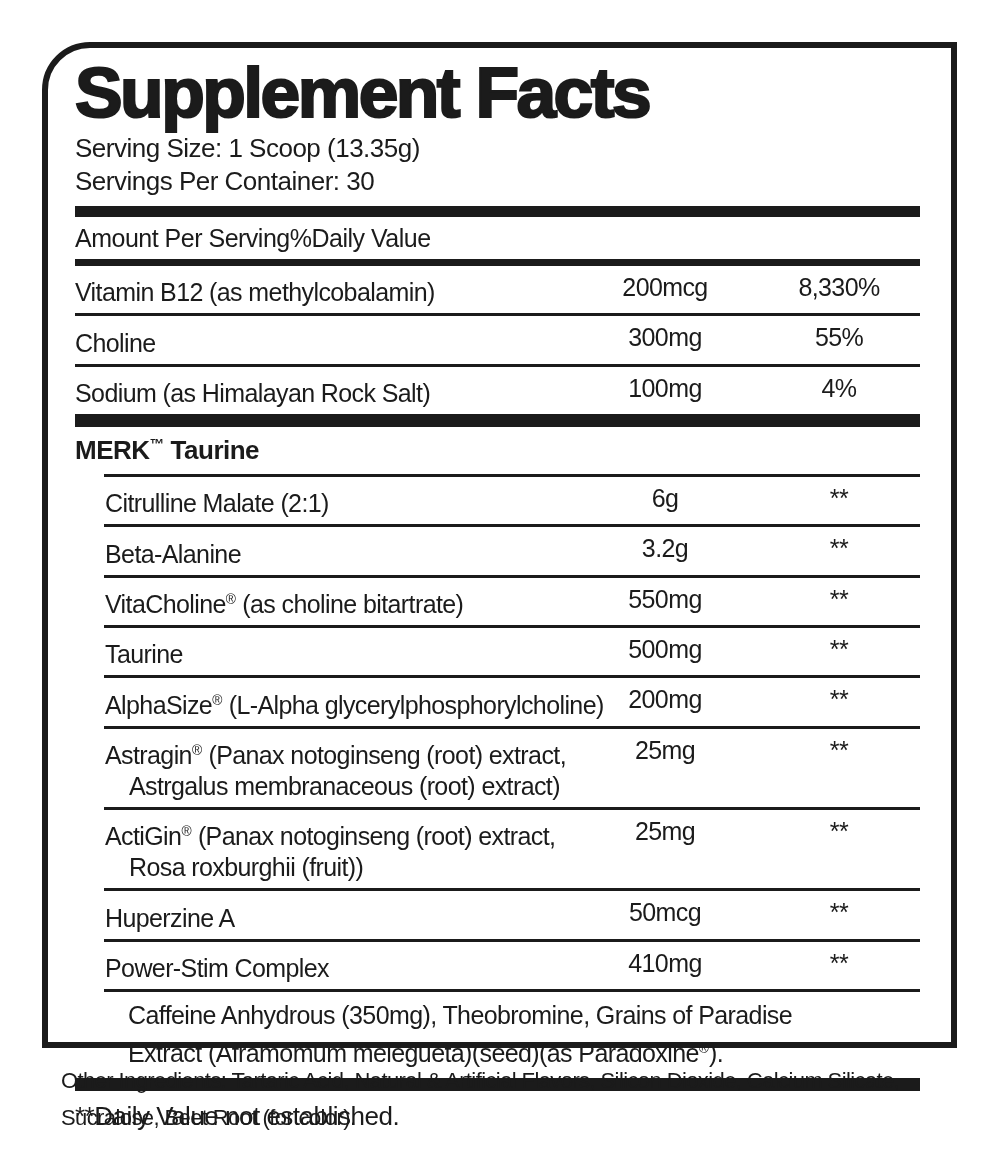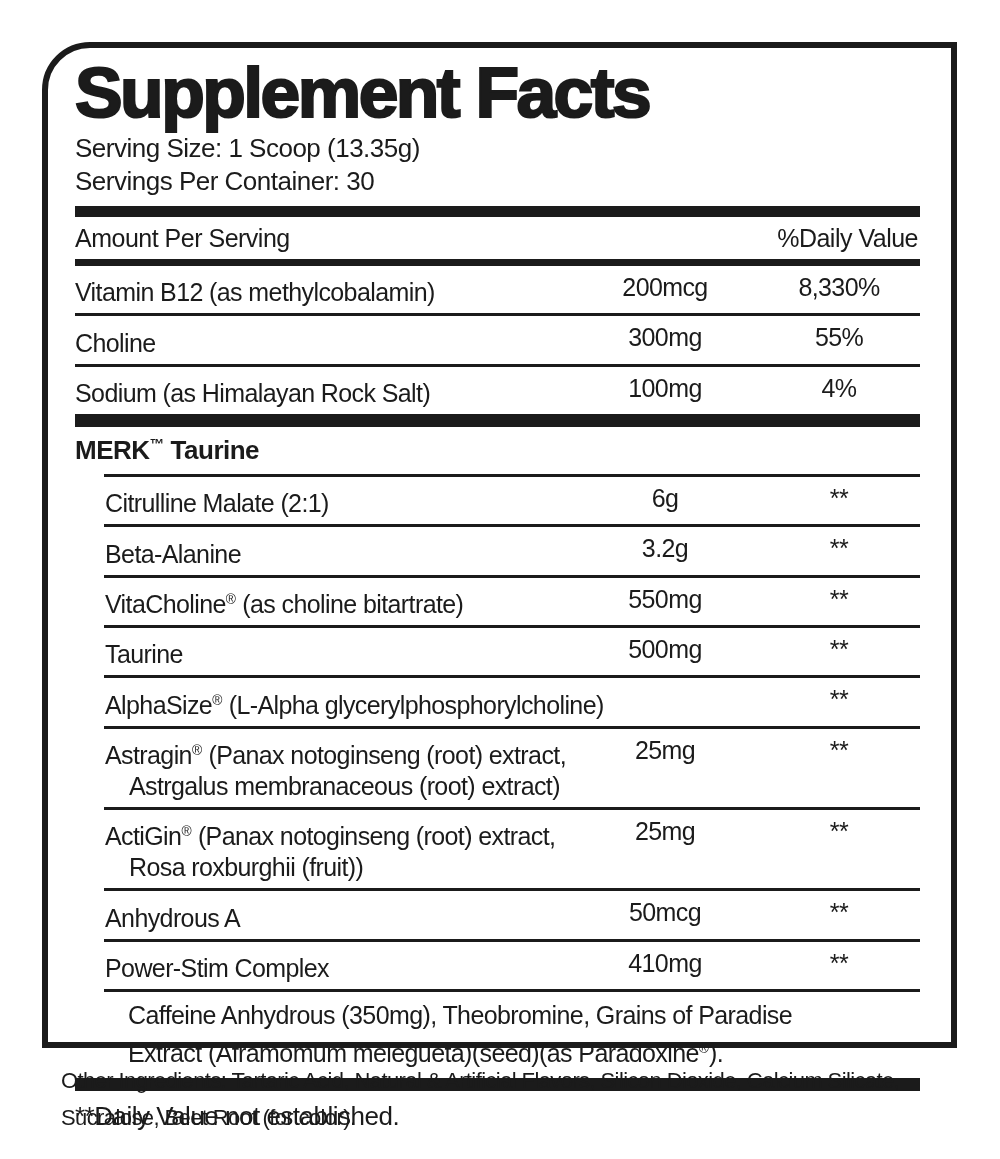--- a/index.html
+++ b/index.html
@@ -47,21 +47,20 @@
     font-size: 26px;
     line-height: 33px;
     letter-spacing: -0.5px;
   }
   .bar { background: #1b1b1b; }
   .bar-md { height: 11px; margin-top: 8px; }
   .bar-sm { height: 7px; }
   .bar-lg { height: 13px; }
   .hdr-row {
     display: flex;
-    justify-content: space-between;
     align-items: baseline;
     padding: 7px 0 6px 0;
     font-size: 25px;
     letter-spacing: -0.5px;
   }
   .hdr-row .dv-h { padding-right: 2px; }
   .row {
     display: flex;
     align-items: flex-start;
     padding: 6px 0 5px 0;
@@ -189,37 +188,38 @@
   </div>
         <div class="sep ind"></div>
         <div class="row indent">
     <span class="name"><span class="l1"><span>Taurine</span><span class="sup"></span><span></span></span></span>
     <span class="amt">500mg</span>
     <span class="dv">**</span>
   </div>
         <div class="sep ind"></div>
         <div class="row indent">
     <span class="name"><span class="l1"><span>AlphaSize</span><span class="sup">®</span><span> (L-Alpha glycerylphosphorylcholine)</span></span></span>
+    <span class="amt">200mg</span>
     <span class="dv">**</span>
   </div>
         <div class="sep ind"></div>
         <div class="row indent">
     <span class="name"><span class="l1"><span>Astragin</span><span class="sup">®</span><span> (Panax notoginseng (root) extract,</span></span><span class="line2">Astrgalus membranaceous (root) extract)</span></span>
     <span class="amt">25mg</span>
     <span class="dv">**</span>
   </div>
         <div class="sep ind"></div>
         <div class="row indent">
     <span class="name"><span class="l1"><span>ActiGin</span><span class="sup">®</span><span> (Panax notoginseng (root) extract,</span></span><span class="line2">Rosa roxburghii (fruit))</span></span>
     <span class="amt">25mg</span>
     <span class="dv">**</span>
   </div>
         <div class="sep ind"></div>
         <div class="row indent">
-    <span class="name"><span class="l1"><span>Anhydrous A</span><span class="sup"></span><span></span></span></span>
+    <span class="name"><span class="l1"><span>Huperzine A</span><span class="sup"></span><span></span></span></span>
     <span class="amt">50mcg</span>
     <span class="dv">**</span>
   </div>
         <div class="sep ind"></div>
         <div class="row indent">
     <span class="name"><span class="l1"><span>Power-Stim Complex</span><span class="sup"></span><span></span></span></span>
     <span class="amt">410mg</span>
     <span class="dv">**</span>
   </div>
         <div class="sep ind"></div>

